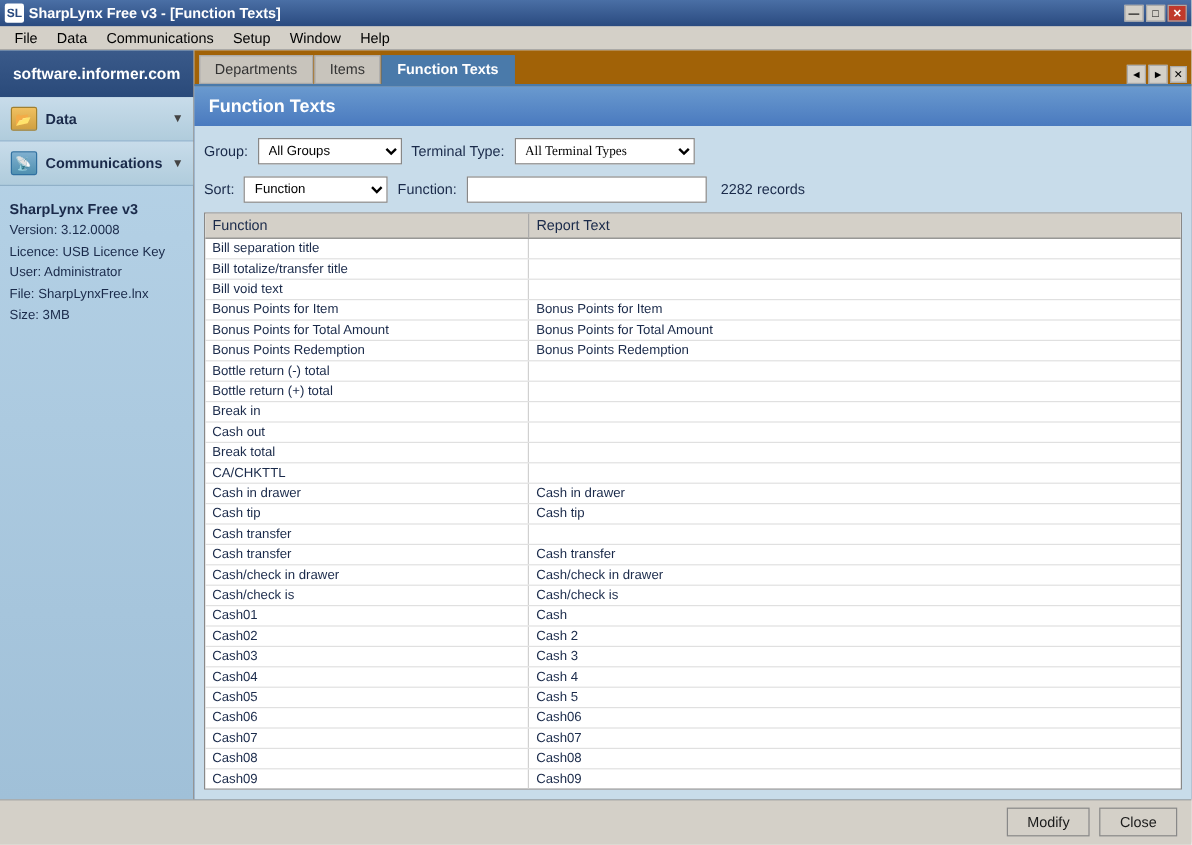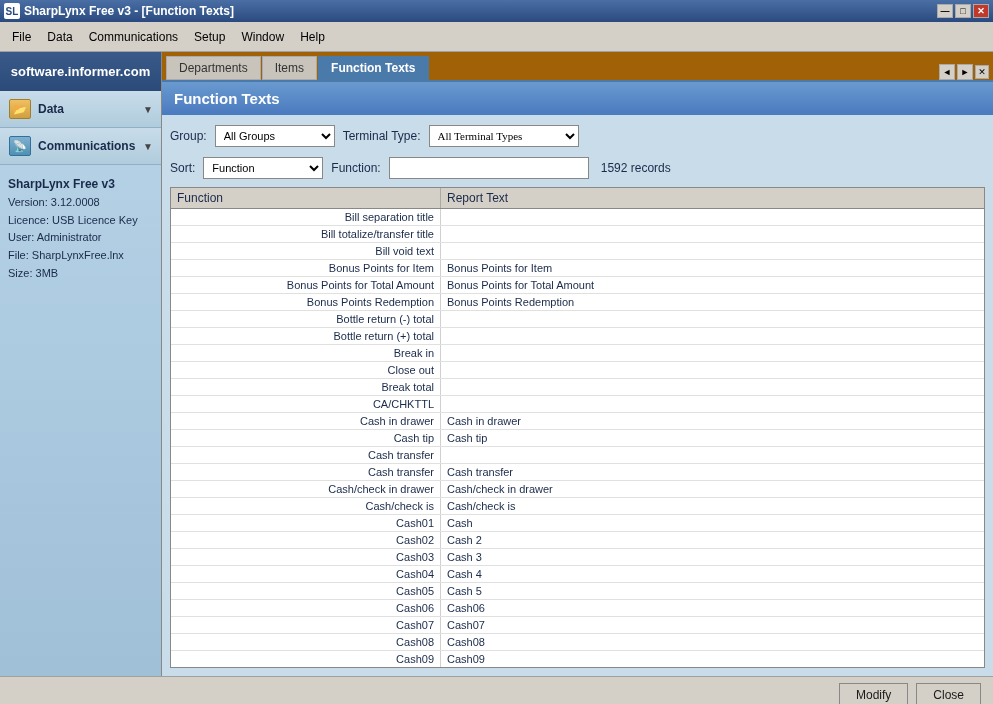--- a/index.html
+++ b/index.html
@@ -55,21 +55,21 @@
       cursor: pointer;
       color: #000;
     }
     .title-bar-btn.minimize { background: #d4d0c8; }
     .title-bar-btn.maximize { background: #d4d0c8; }
     .title-bar-btn.close { background: #c0392b; color: white; }
 
     
     .menu-bar {
       background: #d4d0c8;
-      height: 30px;
+      height: 20px;
       display: flex;
       align-items: center;
       border-bottom: 1px solid #a0a0a0;
       padding: 0 4px;
     }
     .menu-item {
       padding: 2px 8px;
       cursor: pointer;
       font-size: 12px;
     }
@@ -293,21 +293,21 @@
       display: flex;
       border-bottom: 1px solid #e0e0e0;
     }
     .table-cell {
       padding: 2px 6px;
       font-size: 11px;
       color: #1a2a4a;
       overflow: hidden;
       white-space: nowrap;
     }
-    .table-cell:first-child { width: 270px; border-right: 1px solid #d0d0d0; text-align: right; }
+    .table-cell:first-child { width: 270px; border-right: 1px solid #d0d0d0; }
     .table-cell:last-child { flex: 1; }
 
     
     .bottom-bar {
       height: 36px;
       background: #d4d0c8;
       border-top: 1px solid #a0a0a0;
       display: flex;
       align-items: center;
       justify-content: flex-end;
@@ -444,21 +444,21 @@
           </select>
         </div>
 
         <div class="filter-row">
           <span class="filter-label">Sort:</span>
           <select class="filter-select">
             <option>Function</option>
           </select>
           <span class="filter-label">Function:</span>
           <input class="filter-input" type="text" value="" style="">
-          <span class="records-label">1592 records</span>
+          <span class="records-label">2282 records</span>
         </div>
 
         <div class="table-wrapper">
           <div class="table-header">
             <div class="table-header-cell">Function</div>
             <div class="table-header-cell">Report Text</div>
           </div>
           <div class="table-body" id="table-body">
 
           <div class="table-row">
@@ -491,21 +491,21 @@
               </div>
               <div class="table-row">
                 <div class="table-cell">Bottle return (+) total</div>
                 <div class="table-cell"></div>
               </div>
               <div class="table-row">
                 <div class="table-cell">Break in</div>
                 <div class="table-cell"></div>
               </div>
               <div class="table-row">
-                <div class="table-cell">Close out</div>
+                <div class="table-cell">Cash out</div>
                 <div class="table-cell"></div>
               </div>
               <div class="table-row">
                 <div class="table-cell">Break total</div>
                 <div class="table-cell"></div>
               </div>
               <div class="table-row">
                 <div class="table-cell">CA/CHKTTL</div>
                 <div class="table-cell"></div>
               </div>

